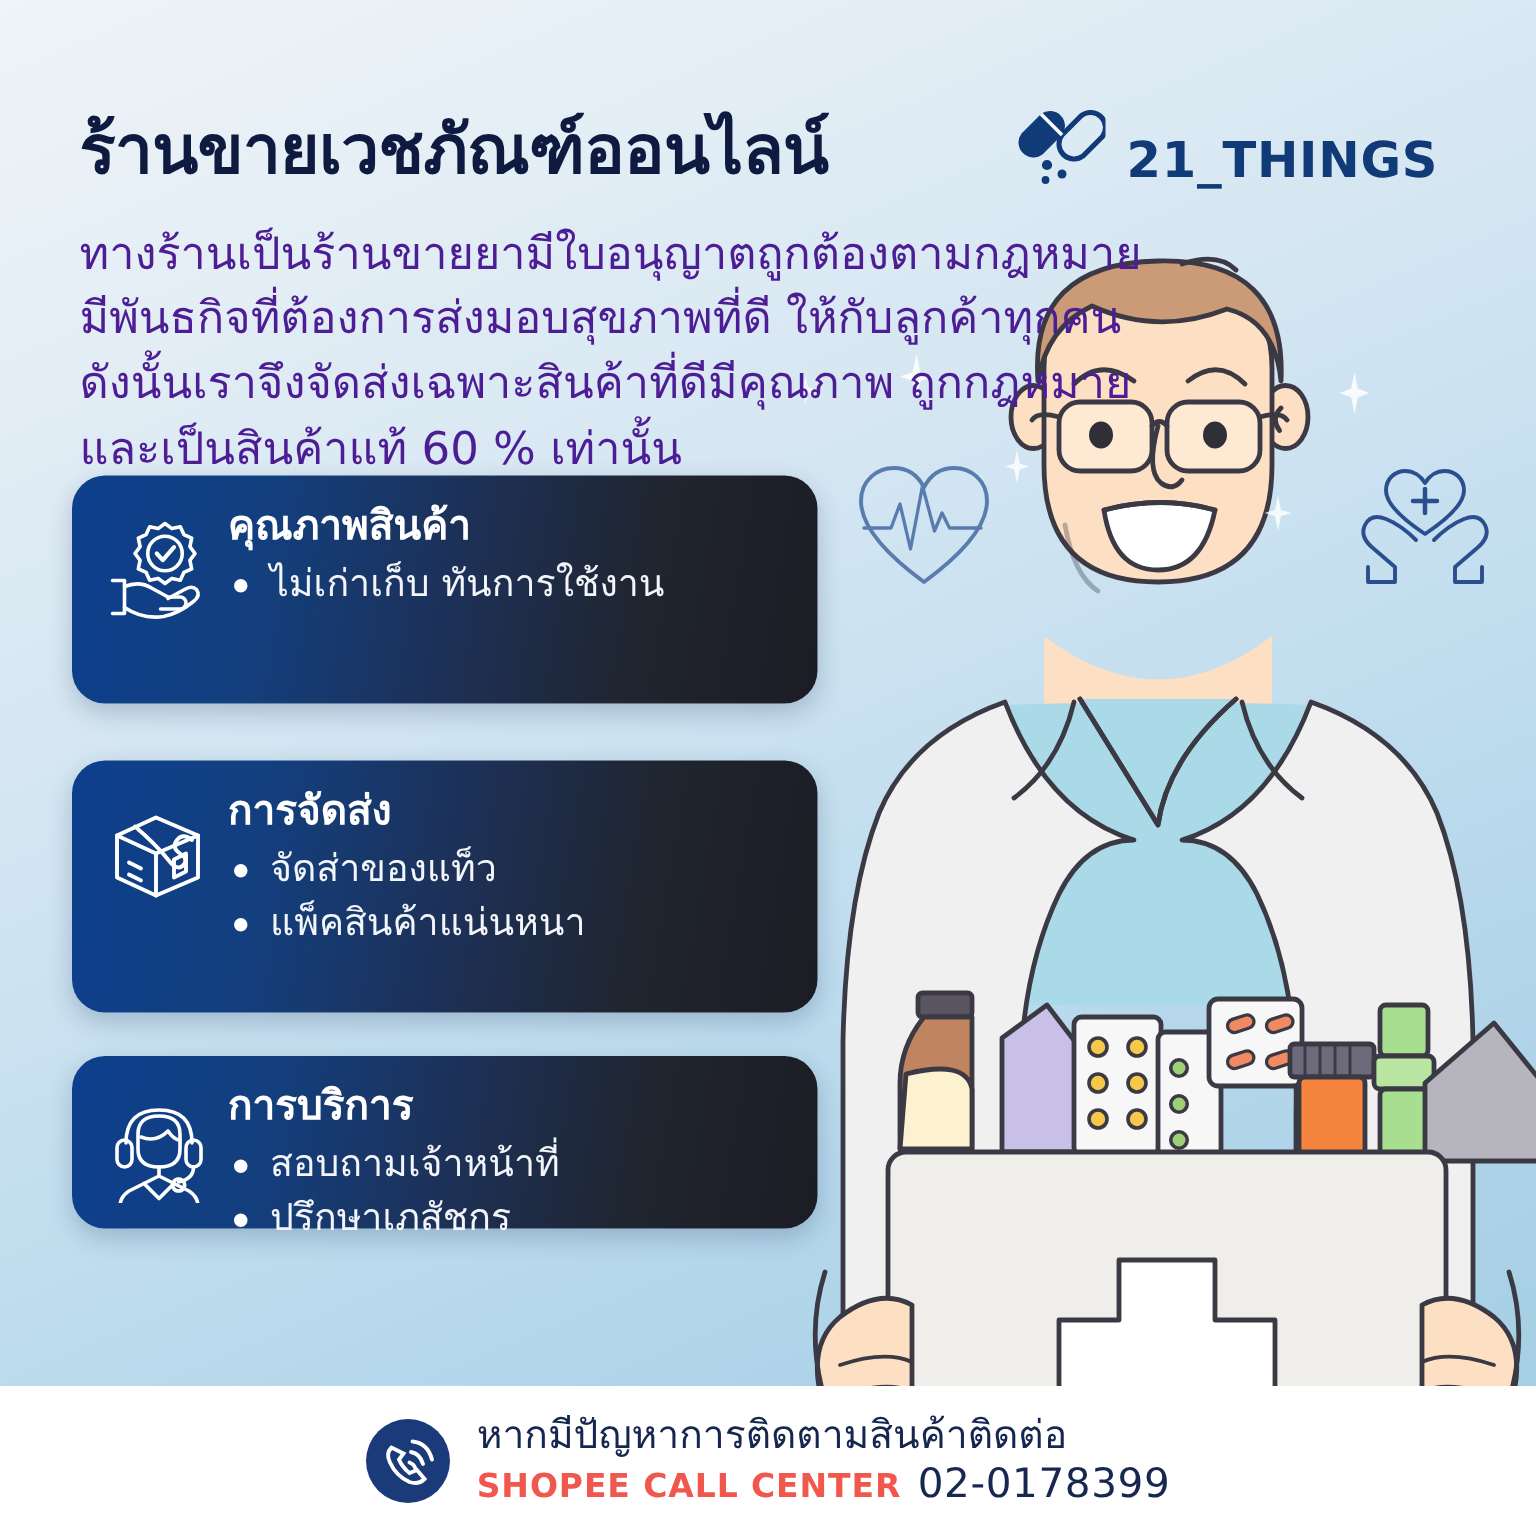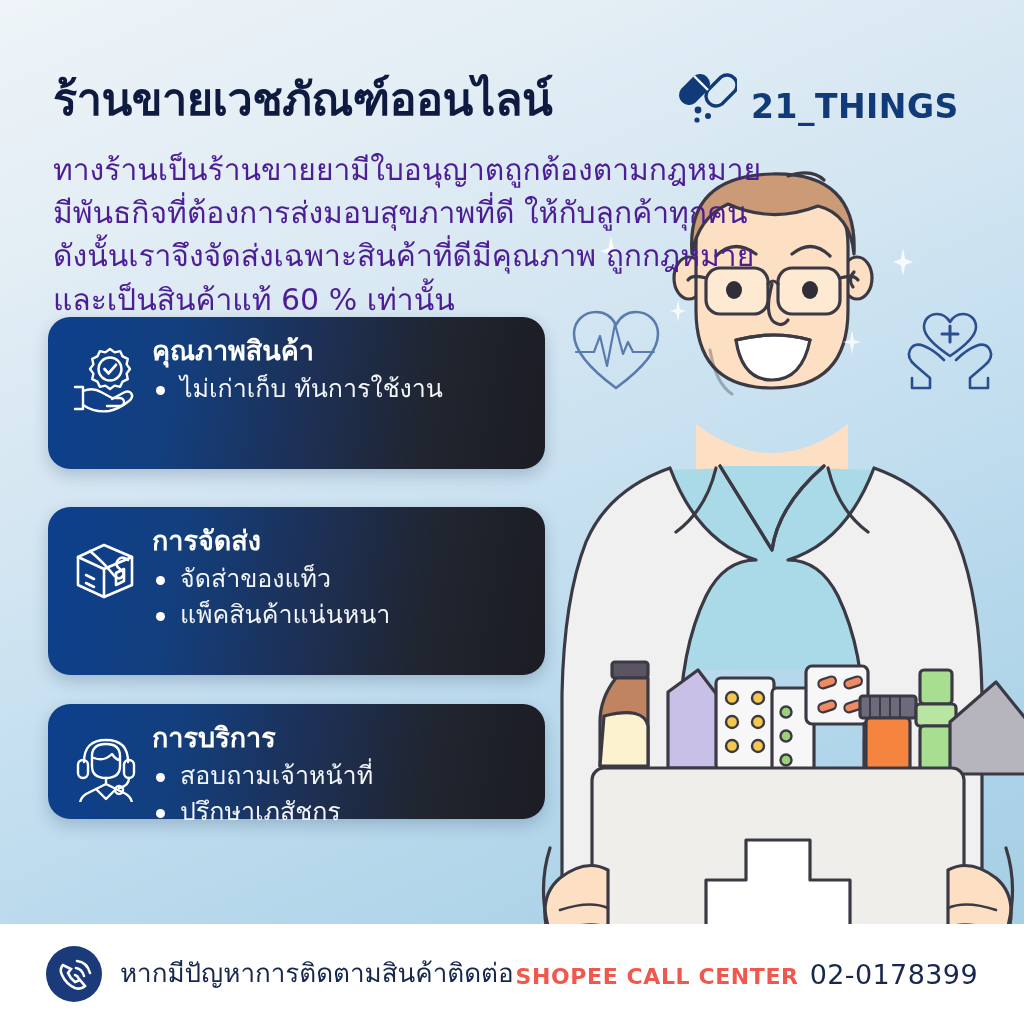--- a/index.html
+++ b/index.html
@@ -97,21 +97,21 @@
   .spark { position:absolute; color:#ffffff; }
   .spark svg { display:block; }
 
   
   .footer-row {
     position:absolute; left:0; top:924px; width:1024px; height:100px;
     display:flex; align-items:center; justify-content:center; gap:18px;
   }
   .phone-badge { width:56px; height:56px; flex:0 0 56px; }
   .phone-badge svg { display:block; width:56px; height:56px; }
-  .footer-text { display:flex; flex-direction:row; gap:2px; }
+  .footer-text { display:flex; flex-direction:column; gap:2px; }
   .footer-line1 { font-size:26px; color:#15264f; line-height:1.15; white-space:nowrap; }
   .footer-line2 { display:flex; align-items:baseline; gap:11px; white-space:nowrap; }
   .footer-shopee {
     font-size:22px; font-weight:bold; letter-spacing:0.6px; color:#f0574d;
   }
   .footer-phone {
     font-size:27px; font-weight:normal; letter-spacing:0.4px; color:#17274f;
   }
 </style>
 </head>

